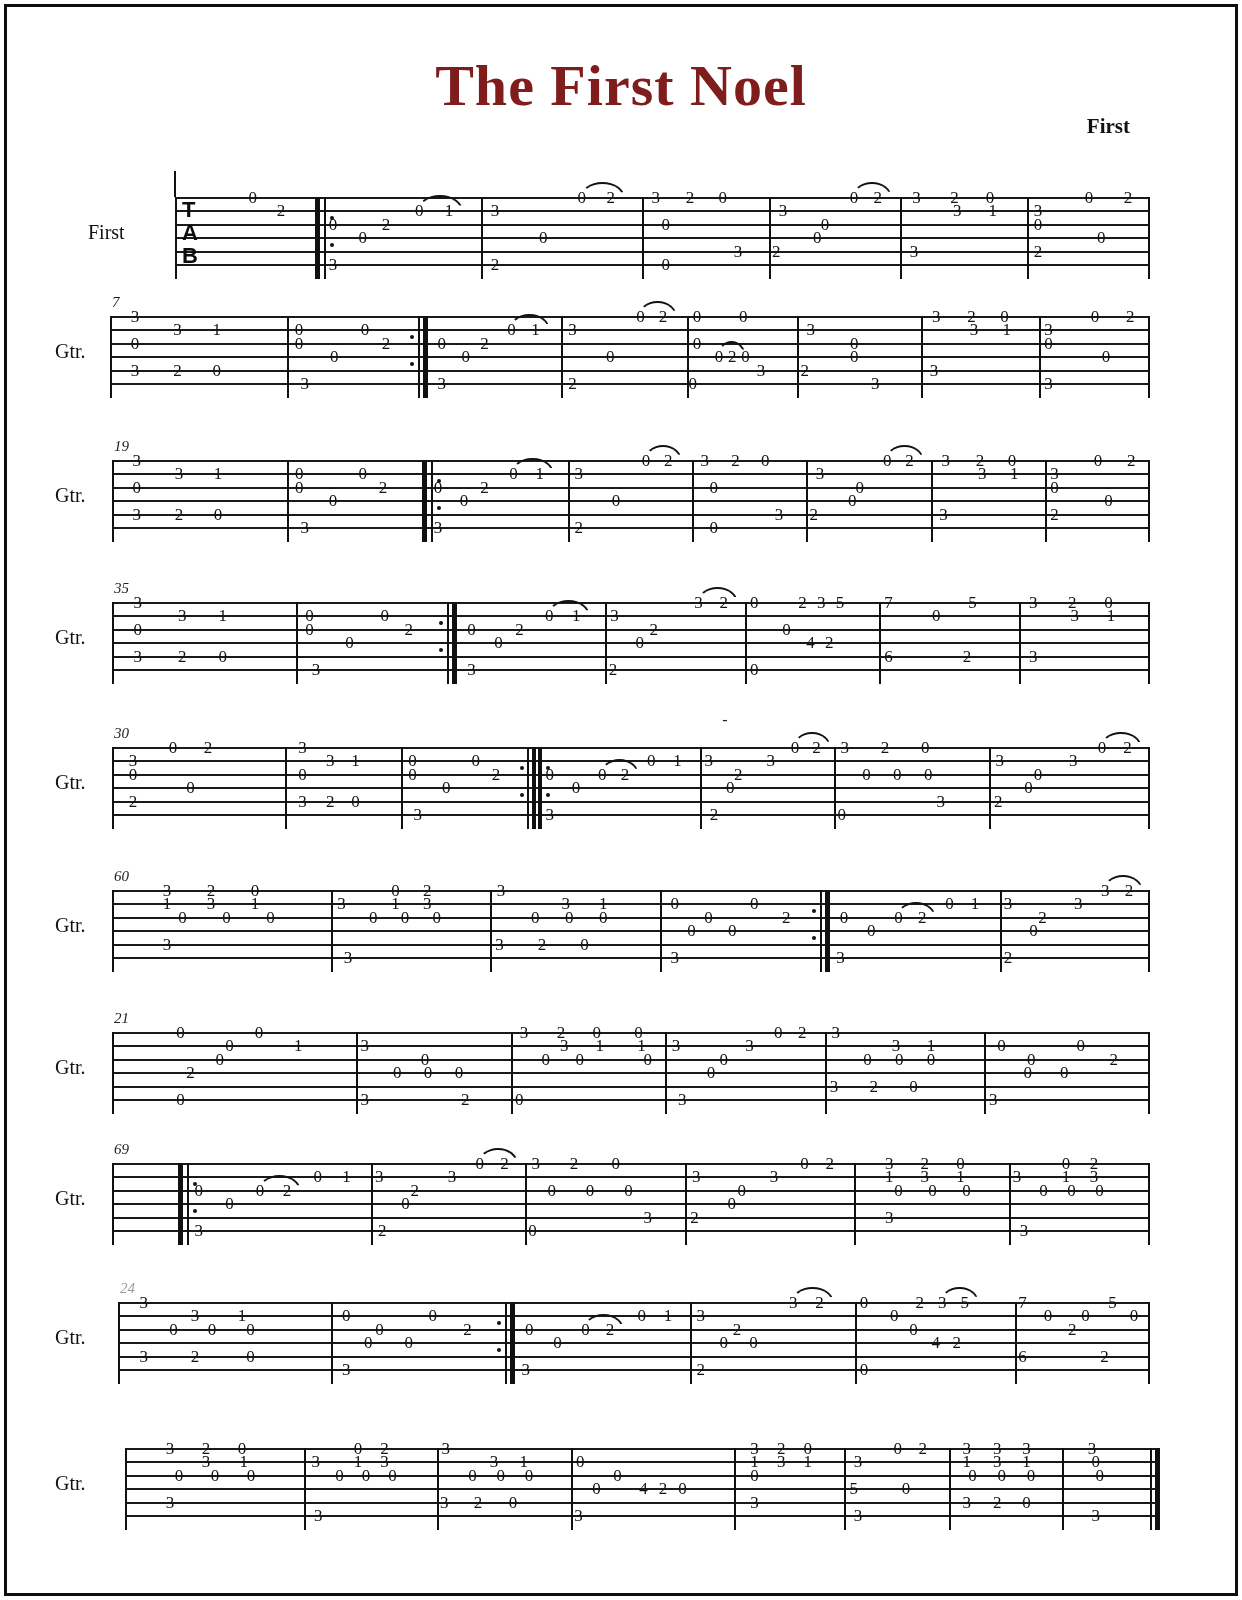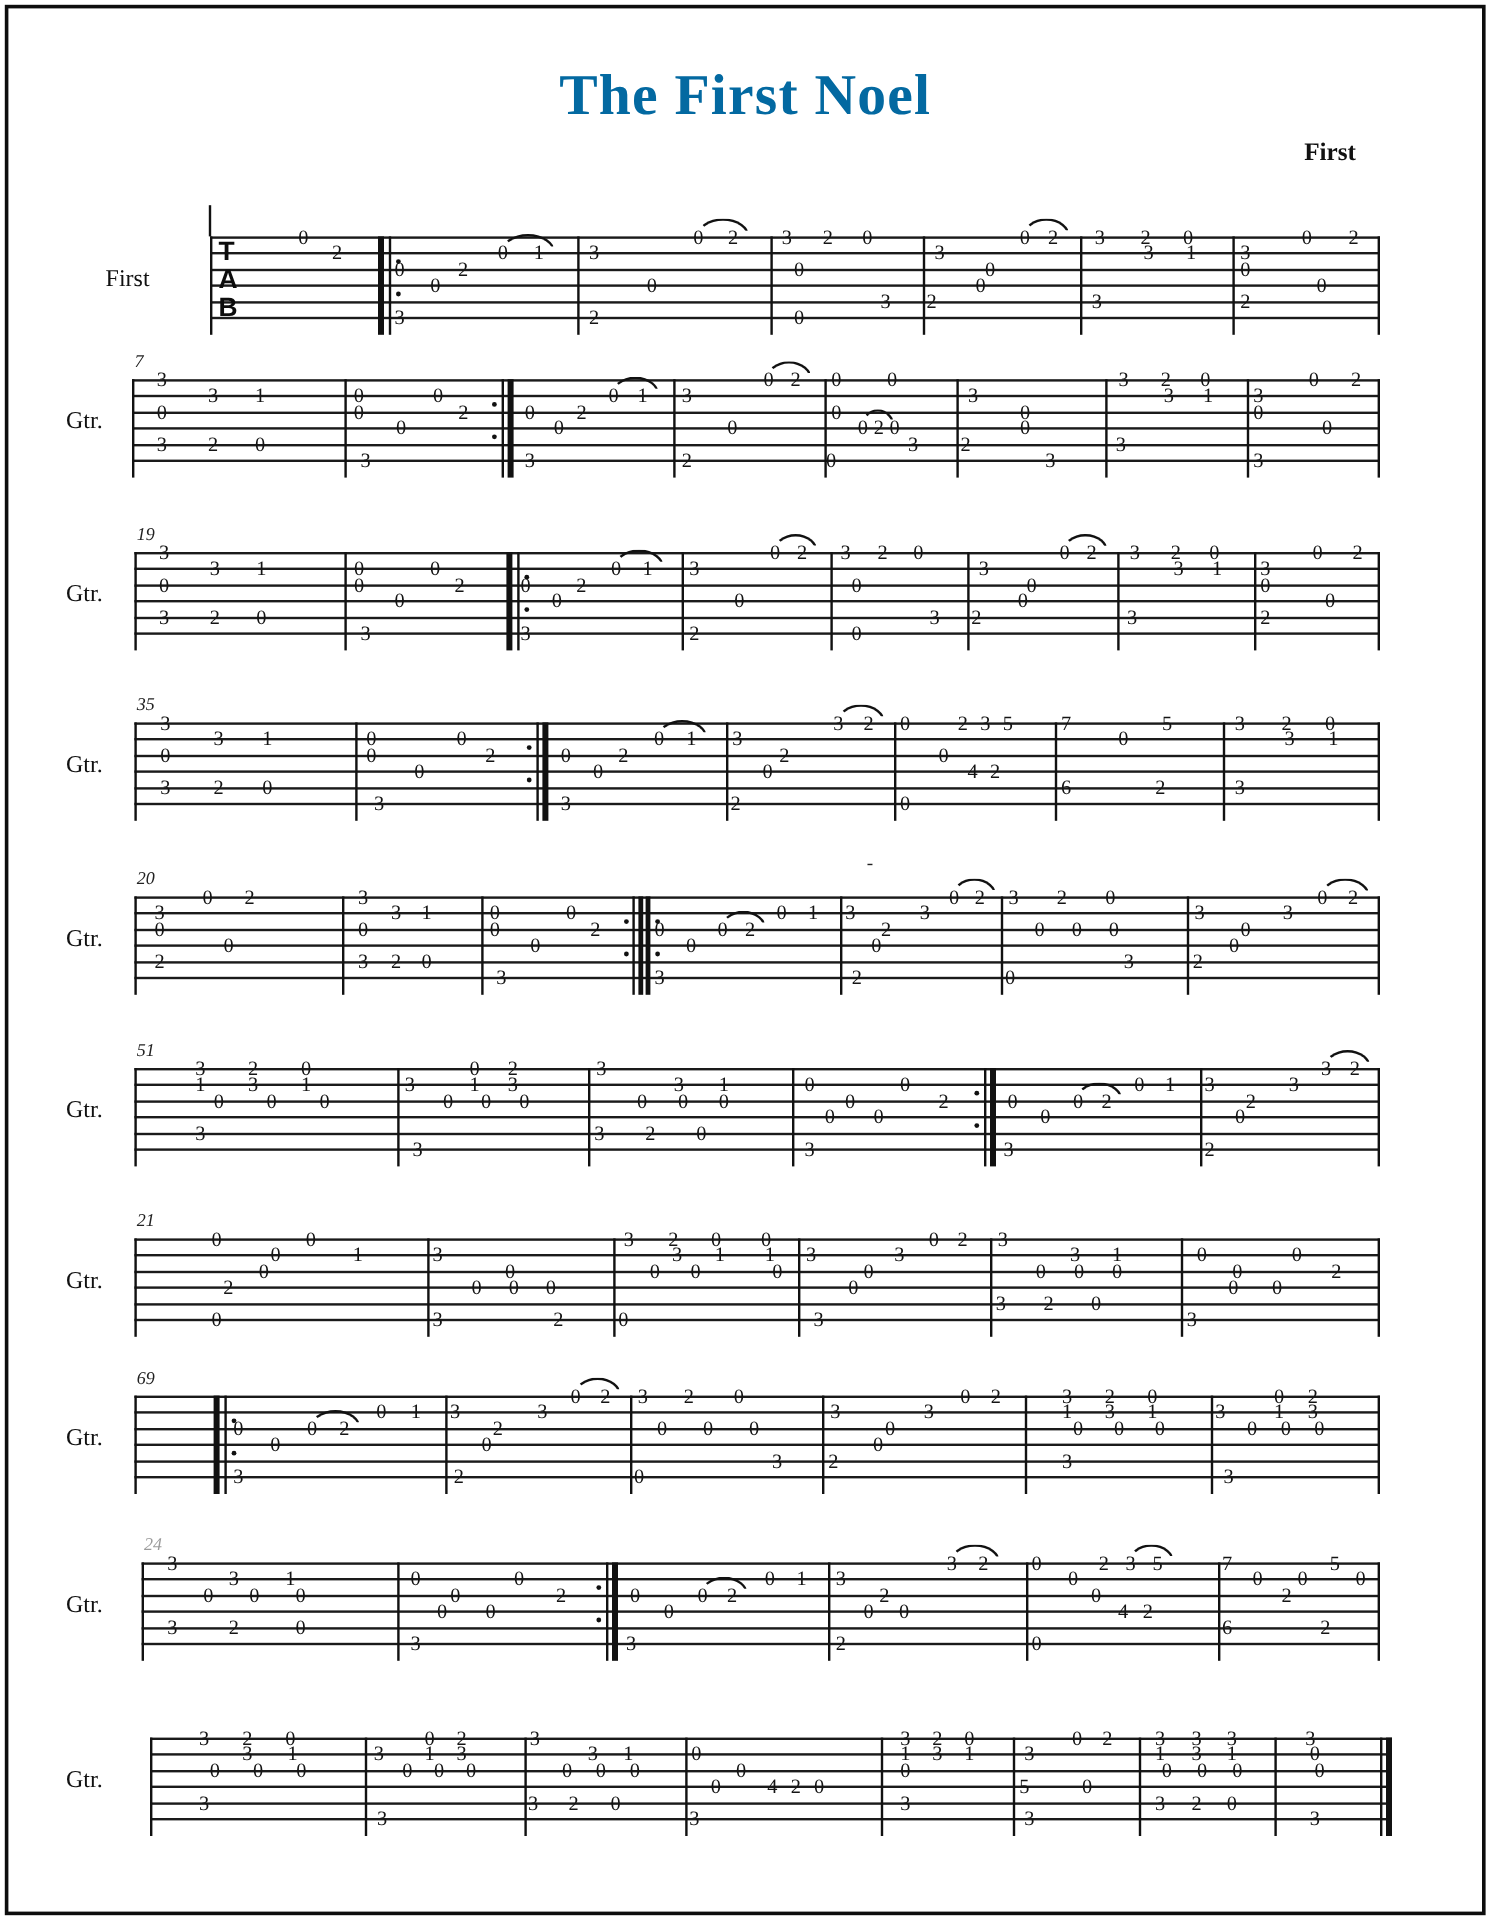--- a/index.html
+++ b/index.html
@@ -1,20 +1,20 @@
 <!DOCTYPE html>
 <html><head>
 <meta charset="utf-8">
 <style>
   html,body{margin:0;padding:0;background:#e8e8e8;}
   #page{position:relative;width:1242px;height:1600px;background:#ffffff;
         font-family:"Liberation Serif", serif;overflow:hidden;}
   #frame{position:absolute;left:4px;top:4px;right:4px;bottom:4px;border:3px solid #0d0d0d;pointer-events:none;}
   #title{position:absolute;top:52px;left:0;width:100%;text-align:center;
-         font-size:48px;font-weight:bold;color:#0369a1;letter-spacing:1px;}
+         font-size:58px;font-weight:bold;color:#7f1d1d;letter-spacing:1px;}
   #composer{position:absolute;top:114px;right:112px;font-size:21px;font-weight:bold;color:#111;}
   .staff{position:absolute;}
   .sline{position:absolute;left:0;width:100%;height:2px;background:#1a1a1a;}
   .bar{position:absolute;background:#111;top:0;}
   .note{position:absolute;width:16px;text-align:center;font-size:17px;line-height:17px;
         color:#141414;font-family:"Liberation Serif",serif;}
   .arc{position:absolute;border:2px solid transparent;border-top:2px solid #111;
        border-radius:50% 50% 0 0 / 100% 100% 0 0;height:12px;}
   .rdot{position:absolute;width:4px;height:4px;border-radius:50%;background:#111;}
   .slabel{position:absolute;font-size:20px;color:#111;font-family:"Liberation Serif",serif;}
@@ -375,21 +375,21 @@
         <div class="note" style="left: 918.104px; top: 18.8px;">0</div>
         <div class="note" style="left: 908.512px; top: 32.2px;">0</div>
         <div class="note" style="left: 953.271px; top: 5.4px;">3</div>
         <div class="note" style="left: 982.044px; top: -8px;">0</div>
         <div class="note" style="left: 1007.62px; top: -8px;">2</div>
         <div class="note" style="left: 878.141px; top: 45.6px;">2</div>
         <div class="arc" style="left: 488.144px; width: 34.9606px; top: 11.8px;"></div>
         <div class="arc" style="left: 681.004px; width: 33.5904px; top: -15px;"></div>
         <div class="arc" style="left: 988.044px; width: 37.5763px; top: -15px;"></div>
         <div class="anno" style="left: 610.344px; top: -36px;">-</div>
-        <div class="mnum" style="left: 2px; top: -22px; opacity: 1;">20</div>
+        <div class="mnum" style="left: 2px; top: -22px; opacity: 1;">30</div>
       </div>
       <div class="slabel" style="left: 55px; top: 771px;">Gtr.</div>
       <div class="staff" style="left: 112px; top: 890px; width: 1038px; height: 82.4px;">
         <div class="sline" style="top: 0px;"></div>
         <div class="sline" style="top: 13.4px;"></div>
         <div class="sline" style="top: 26.8px;"></div>
         <div class="sline" style="top: 40.2px;"></div>
         <div class="sline" style="top: 53.6px;"></div>
         <div class="sline" style="top: 67px;"></div>
         <div class="bar" style="left: 0px; width: 2px; height: 82.4px;"></div>
@@ -446,21 +446,21 @@
         <div class="note" style="left: 720.51px; top: 59px;">3</div>
         <div class="note" style="left: 888.002px; top: 5.4px;">3</div>
         <div class="note" style="left: 922.38px; top: 18.8px;">2</div>
         <div class="note" style="left: 913.412px; top: 32.2px;">0</div>
         <div class="note" style="left: 958.253px; top: 5.4px;">3</div>
         <div class="note" style="left: 985.158px; top: -8px;">3</div>
         <div class="note" style="left: 1009.07px; top: -8px;">2</div>
         <div class="note" style="left: 888.002px; top: 59px;">2</div>
         <div class="arc" style="left: 784.389px; width: 35.8325px; top: 11.8px;"></div>
         <div class="arc" style="left: 991.158px; width: 35.9155px; top: -15px;"></div>
-        <div class="mnum" style="left: 2px; top: -22px; opacity: 1;">51</div>
+        <div class="mnum" style="left: 2px; top: -22px; opacity: 1;">60</div>
       </div>
       <div class="slabel" style="left: 55px; top: 914px;">Gtr.</div>
       <div class="staff" style="left: 112px; top: 1032px; width: 1038px; height: 82.4px;">
         <div class="sline" style="top: 0px;"></div>
         <div class="sline" style="top: 13.4px;"></div>
         <div class="sline" style="top: 26.8px;"></div>
         <div class="sline" style="top: 40.2px;"></div>
         <div class="sline" style="top: 53.6px;"></div>
         <div class="sline" style="top: 67px;"></div>
         <div class="bar" style="left: 0px; width: 2px; height: 82.4px;"></div>

